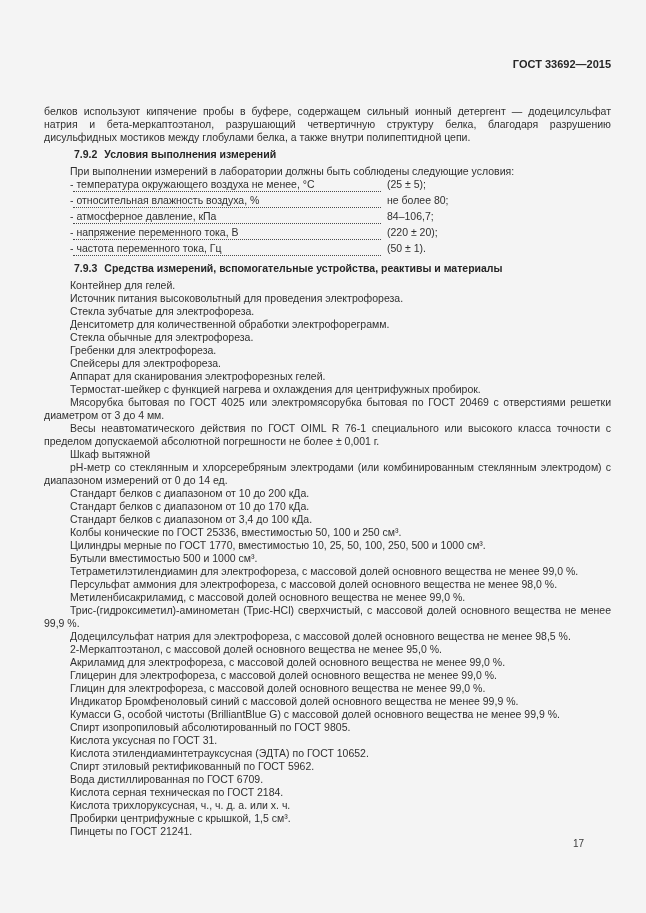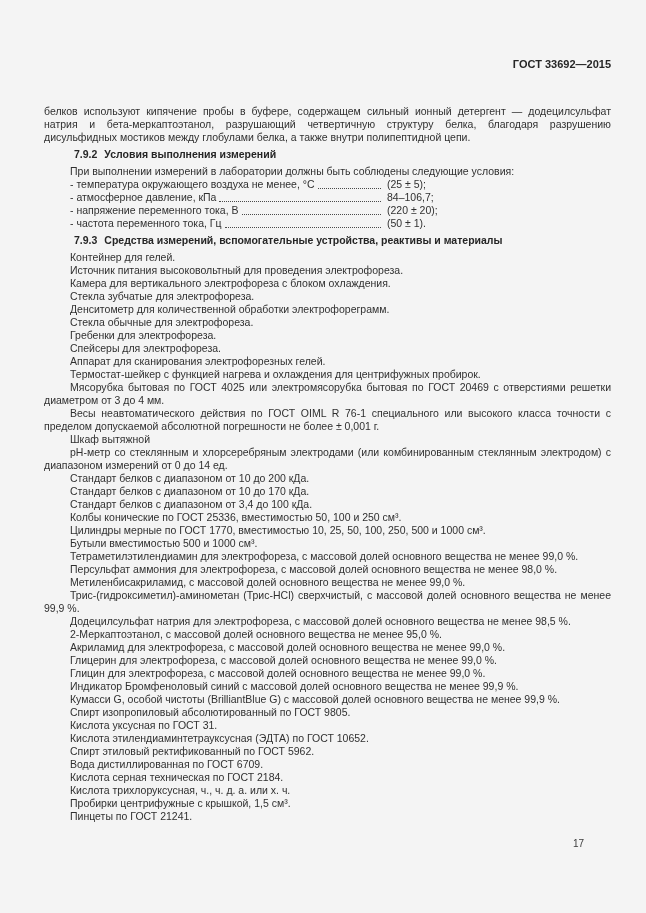--- a/index.html
+++ b/index.html
@@ -47,20 +47,21 @@
   .h-title { margin-left: 7px; }
   .cond-row {
     display: flex;
     margin-left: 26px;
     line-height: 13px;
   }
   .cond-lead {
     display: flex;
     width: 313px;
     min-width: 313px;
+    flex-direction: column;
   }
   .cond-label { white-space: nowrap; }
   .dots {
     flex: 1 1 auto;
     border-bottom: 1px dotted #4a4a4a;
     margin: 0 2px 2px 3px;
   }
   .cond-value { white-space: nowrap; padding-left: 4px; }
   .page-number {
     position: absolute;
@@ -90,20 +91,27 @@
     <div class="conditions">
 
         <div class="cond-row">
           <span class="cond-lead">
             <span class="cond-label">- температура окружающего воздуха не менее, °С</span>
             <span class="dots"></span>
           </span>
           <span class="cond-value">(25 ± 5);</span>
         </div>
 
+        <div class="cond-row">
+          <span class="cond-lead">
+            <span class="cond-label">- относительная влажность воздуха, %</span>
+            <span class="dots"></span>
+          </span>
+          <span class="cond-value">не более 80;</span>
+        </div>
 
         <div class="cond-row">
           <span class="cond-lead">
             <span class="cond-label">- атмосферное давление, кПа</span>
             <span class="dots"></span>
           </span>
           <span class="cond-value">84–106,7;</span>
         </div>
 
         <div class="cond-row">
@@ -124,21 +132,20 @@
       </div>
 
     <p class="heading"><span class="h-num">7.9.3</span><span class="h-title">Средства измерений, вспомогательные устройства, реактивы и материалы</span></p>
 
     <div class="items">
 
         <p class="para item">Контейнер для гелей.</p>
 
         <p class="para item">Источник питания высоковольтный для проведения электрофореза.</p>
 
-        <p class="para item">Камера для вертикального электрофореза с блоком охлаждения.</p>
 
         <p class="para item">Стекла зубчатые для электрофореза.</p>
 
         <p class="para item">Денситометр для количественной обработки электрофореграмм.</p>
 
         <p class="para item">Стекла обычные для электрофореза.</p>
 
         <p class="para item">Гребенки для электрофореза.</p>
 
         <p class="para item">Спейсеры для электрофореза.</p>

